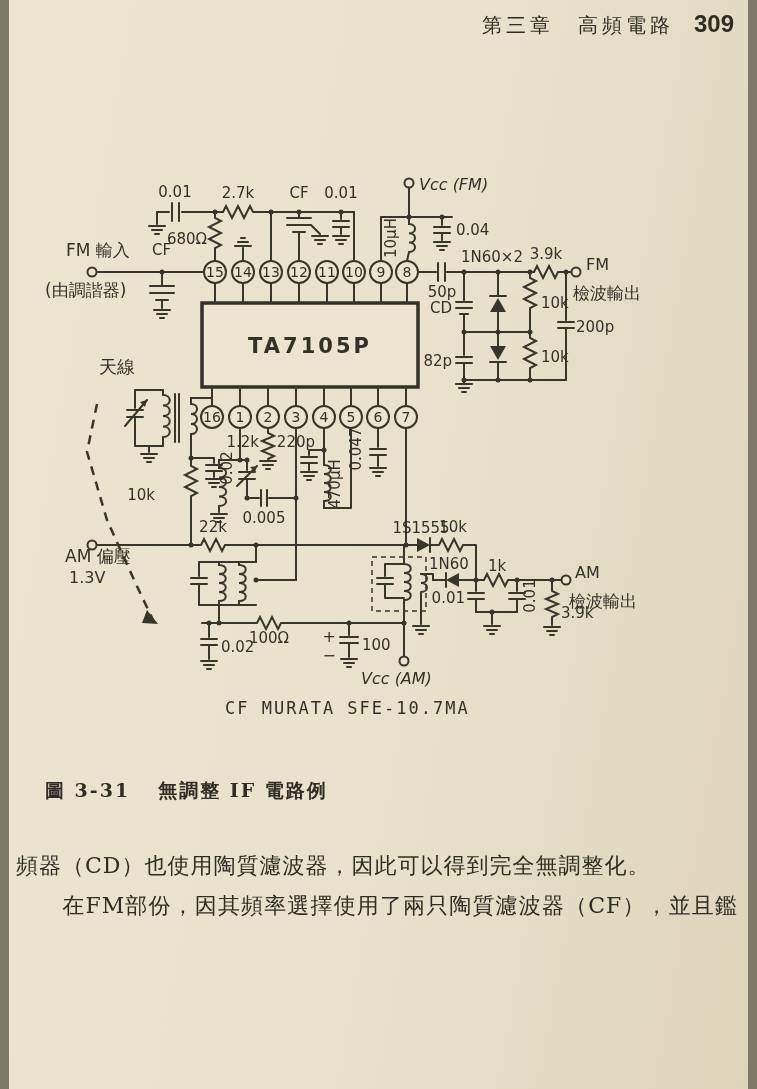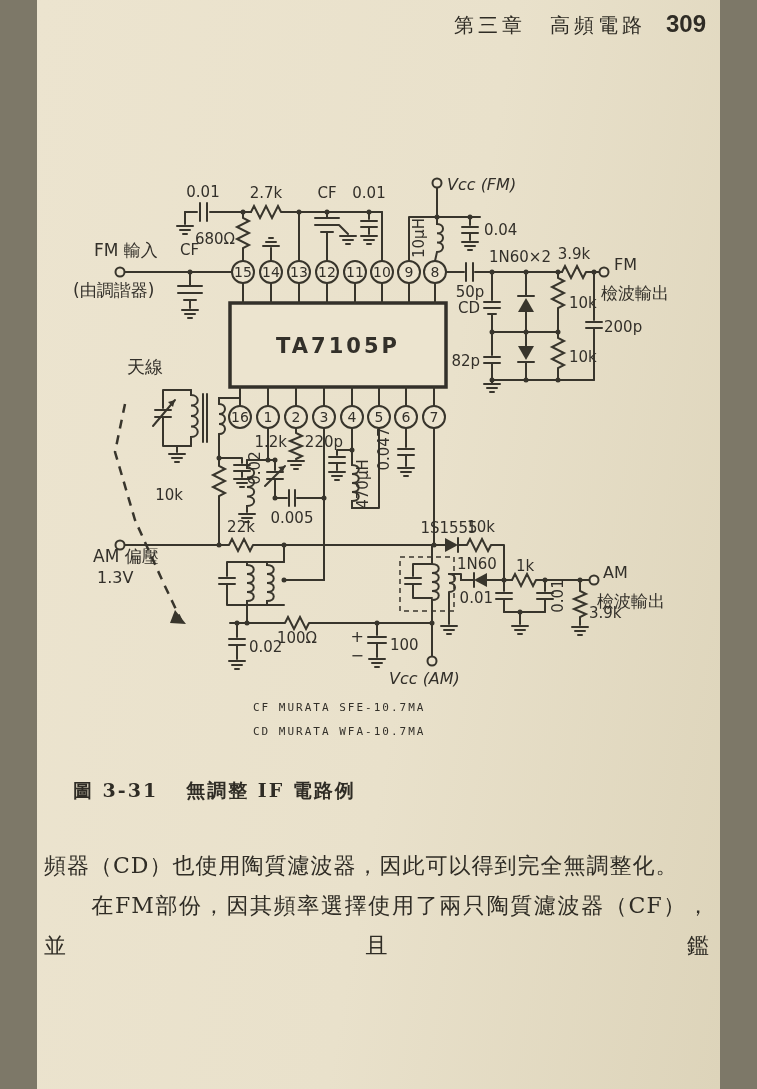--- a/index.html
+++ b/index.html
@@ -1,30 +1,30 @@
 <!DOCTYPE html>
 <html><head>
 <meta charset="utf-8">
 <style>
   html,body{margin:0;padding:0;background:#7d7868;}
-  .page{position:relative;width:683px;height:1089px;margin:0 auto;overflow:hidden;
+  .page{position:relative;width:739px;height:1089px;margin:0 auto;overflow:hidden;
         background:linear-gradient(100deg,#ece4cf 0%,#e9e1cb 55%,#ddd4ba 100%);
         font-family:"DejaVu Serif","Liberation Serif",serif;color:#2f2c25;}
   .header{position:absolute;top:10px;right:14px;display:flex;align-items:baseline;gap:20px;}
   .header .chap{font-size:20px;letter-spacing:4px;}
   .header .pagenum{font-size:24px;font-weight:bold;font-family:Liberation Sans, sans-serif;}
   .para{position:absolute;left:7px;right:10px;font-size:22px;letter-spacing:1px;}
   .p1{top:56px;line-height:40px;}
   .p2{top:846px;line-height:40px;}
   .p3{top:966px;line-height:40px;}
   .line{text-align:justify;text-align-last:justify;}
   .line.short{text-align-last:left;}
   .circuit{position:absolute;left:0;top:150px;width:757px;height:570px;}
   .notes{position:absolute;left:216px;top:696px;font-family:"DejaVu Sans Mono",monospace;
-         font-size:11px;letter-spacing:2px;line-height:24px;color:#33302a;}
+         font-size:17px;letter-spacing:2px;line-height:24px;color:#33302a;}
   .caption{position:absolute;left:36px;top:778px;font-size:19px;font-weight:bold;letter-spacing:2px;}
   .caption .t{margin-left:28px;}
   svg text{font-family:"DejaVu Sans",sans-serif;font-size:15px;fill:#33302a;}
   svg text.cjk{font-size:17px;}
   svg text.cjk18{font-size:18px;}
   svg text.b16{font-size:16px;}
   svg text.it{font-style:italic;}
   .wire{stroke:#38352c;stroke-width:2;fill:none;stroke-linecap:round;}
   .dash{stroke:#38352c;stroke-width:2.5;fill:none;stroke-dasharray:9 7;}
   .dash2{stroke:#38352c;stroke-width:1.5;fill:none;stroke-dasharray:5 4;}
@@ -331,21 +331,20 @@
       <text x="212" y="502">0.02</text>
       <text class="end b16" x="327" y="492">+</text>
       <text x="353" y="500">100</text>
       <text class="end b16" x="327" y="511">−</text>
       <text class="it b16" x="352" y="534">Vcc (AM)</text>
     </g>
   </svg>
 
   <div class="notes">
     <div>CF  MURATA  SFE-10.7MA</div>
-    <div>CD  MURATA  WFA-10.7MA</div>
   </div>
 
   <div class="caption">
     <span>圖 3-31</span><span class="t">無調整 IF 電路例</span>
   </div>
 
   <div class="para p2">
     <div class="line short">頻器（CD）也使用陶質濾波器，因此可以得到完全無調整化。</div>
     <div class="line">　　在FM部份，因其頻率選擇使用了兩只陶質濾波器（CF），並且鑑</div>
   </div>

